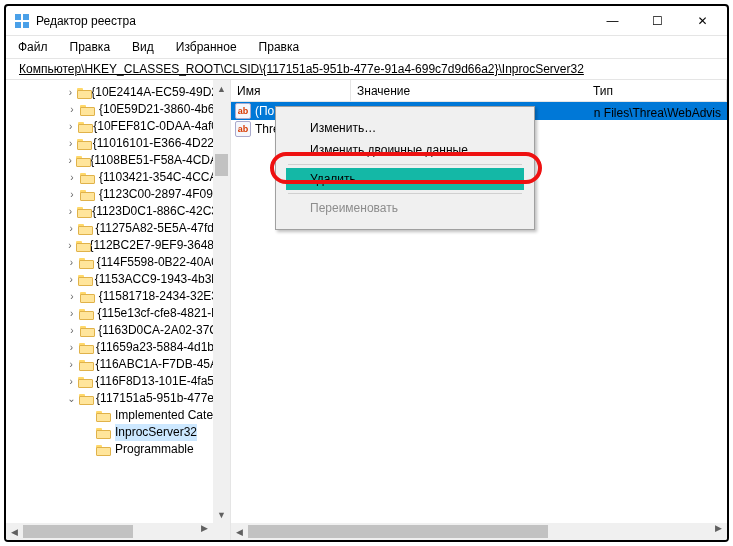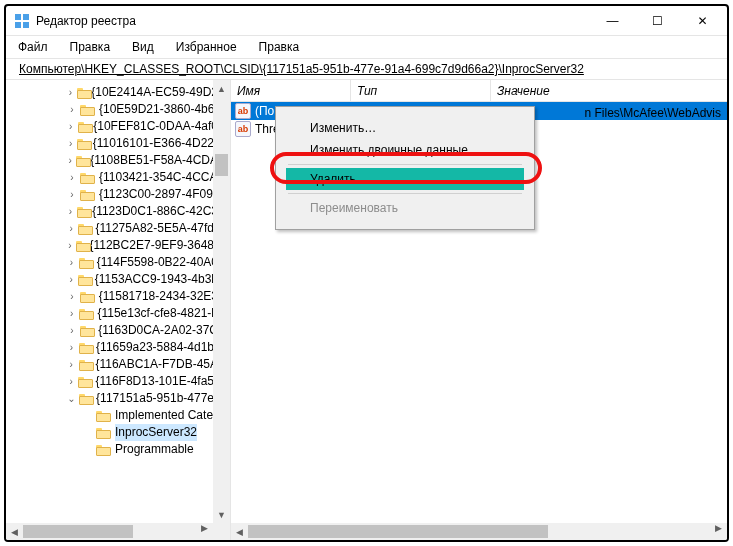--- a/index.html
+++ b/index.html
@@ -15,21 +15,21 @@
   .work { display: flex; height: calc(100% - 30px - 22px - 22px); }
   .tree { width: 225px; border-right: 1px solid #e5e5e5; overflow: hidden; position: relative; padding: 4px 0 4px 4px; }
   .tree-inner { position: relative; }
   .node { white-space: nowrap; height: 17px; line-height: 17px; display: flex; align-items: center; }
   .twisty { width: 12px; text-align: center; color: #666; font-size: 10px; display: inline-block; }
   .folder { width: 16px; height: 14px; margin: 0 3px 0 2px; display: inline-block; position: relative; }
   .folder::before { content: ""; position: absolute; left: 0; top: 2px; width: 6px; height: 3px; background: #ffd869; border-radius: 1px 1px 0 0; }
   .folder::after { content: ""; position: absolute; left: 0; top: 4px; width: 15px; height: 9px; background: #ffe59b; border: 1px solid #e0b24a; border-radius: 1px; box-sizing: border-box; }
   .sel { background: #cde8ff; }
   .list { flex: 1; position: relative; }
-  .list-header { display: flex; border-bottom: 1px solid #e5e5e5; height: 22px; align-items: center; font-style: italic; }
+  .list-header { display: flex; border-bottom: 1px solid #e5e5e5; height: 22px; align-items: center; }
   .col { padding: 0 6px; border-right: 1px solid #e5e5e5; height: 100%; line-height: 22px; }
   .col1 { width: 120px; } .col2 { width: 140px; } .col3 { flex: 1; border-right: none; }
   .row { display: flex; align-items: center; height: 18px; padding-left: 4px; }
   .val-icon { width: 16px; height: 16px; margin-right: 4px; display: inline-flex; align-items: center; justify-content: center; font-size: 9px; font-weight: bold; color: #d83b01; border: 1px solid #aac; border-radius: 2px; background: #f5f7fc; }
   .row-sel { background: #0078d7; color: #fff; }
   .row-sel .val-icon { background: #f5f7fc; color: #d83b01; }
   .ctxmenu { position: absolute; left: 44px; top: 26px; width: 260px; background: #f0f0f0; border: 1px solid #a0a0a0; padding: 10px; box-shadow: 2px 2px 3px rgba(0,0,0,.25); }
   .ctx-item { height: 22px; line-height: 22px; padding: 0 24px; white-space: nowrap; }
   .ctx-item.disabled { color: #8d8d8d; }
   .ctx-hover { background: #14b8a6; }
@@ -193,32 +193,32 @@
       <div class="scroll-h">
         <div class="arrow">◀</div>
         <div class="thumb" style="left:17px;width:110px;"></div>
         <div class="arrow" style="position:absolute;right:0;">▶</div>
       </div>
     </div>
 
     <div class="list">
       <div class="list-header">
         <div class="col col1">Имя</div>
+        <div class="col col3">Значение</div>
         <div class="col col2">Тип</div>
-        <div class="col col3">Значение</div>
       </div>
       <div class="row row-sel">
         <span class="val-icon">ab</span>
         <span>(По у</span>
       </div>
       <div class="row">
         <span class="val-icon">ab</span>
         <span>Threa</span>
       </div>
-      <span class="value-text-trail">n Files\McAfee\WebAdvis</span>
+      <span class="value-text-trail">n Files\Threa\WebAdvis</span>
 
       <div class="ctxmenu">
         <div class="ctx-item">Изменить…</div>
         <div class="ctx-item">Изменить двоичные данные…</div>
         <div class="ctx-sep"></div>
         <div class="ctx-item ctx-hover">Удалить</div>
         <div class="ctx-sep"></div>
         <div class="ctx-item disabled">Переименовать</div>
       </div>
       <div class="highlight-ring"></div>

